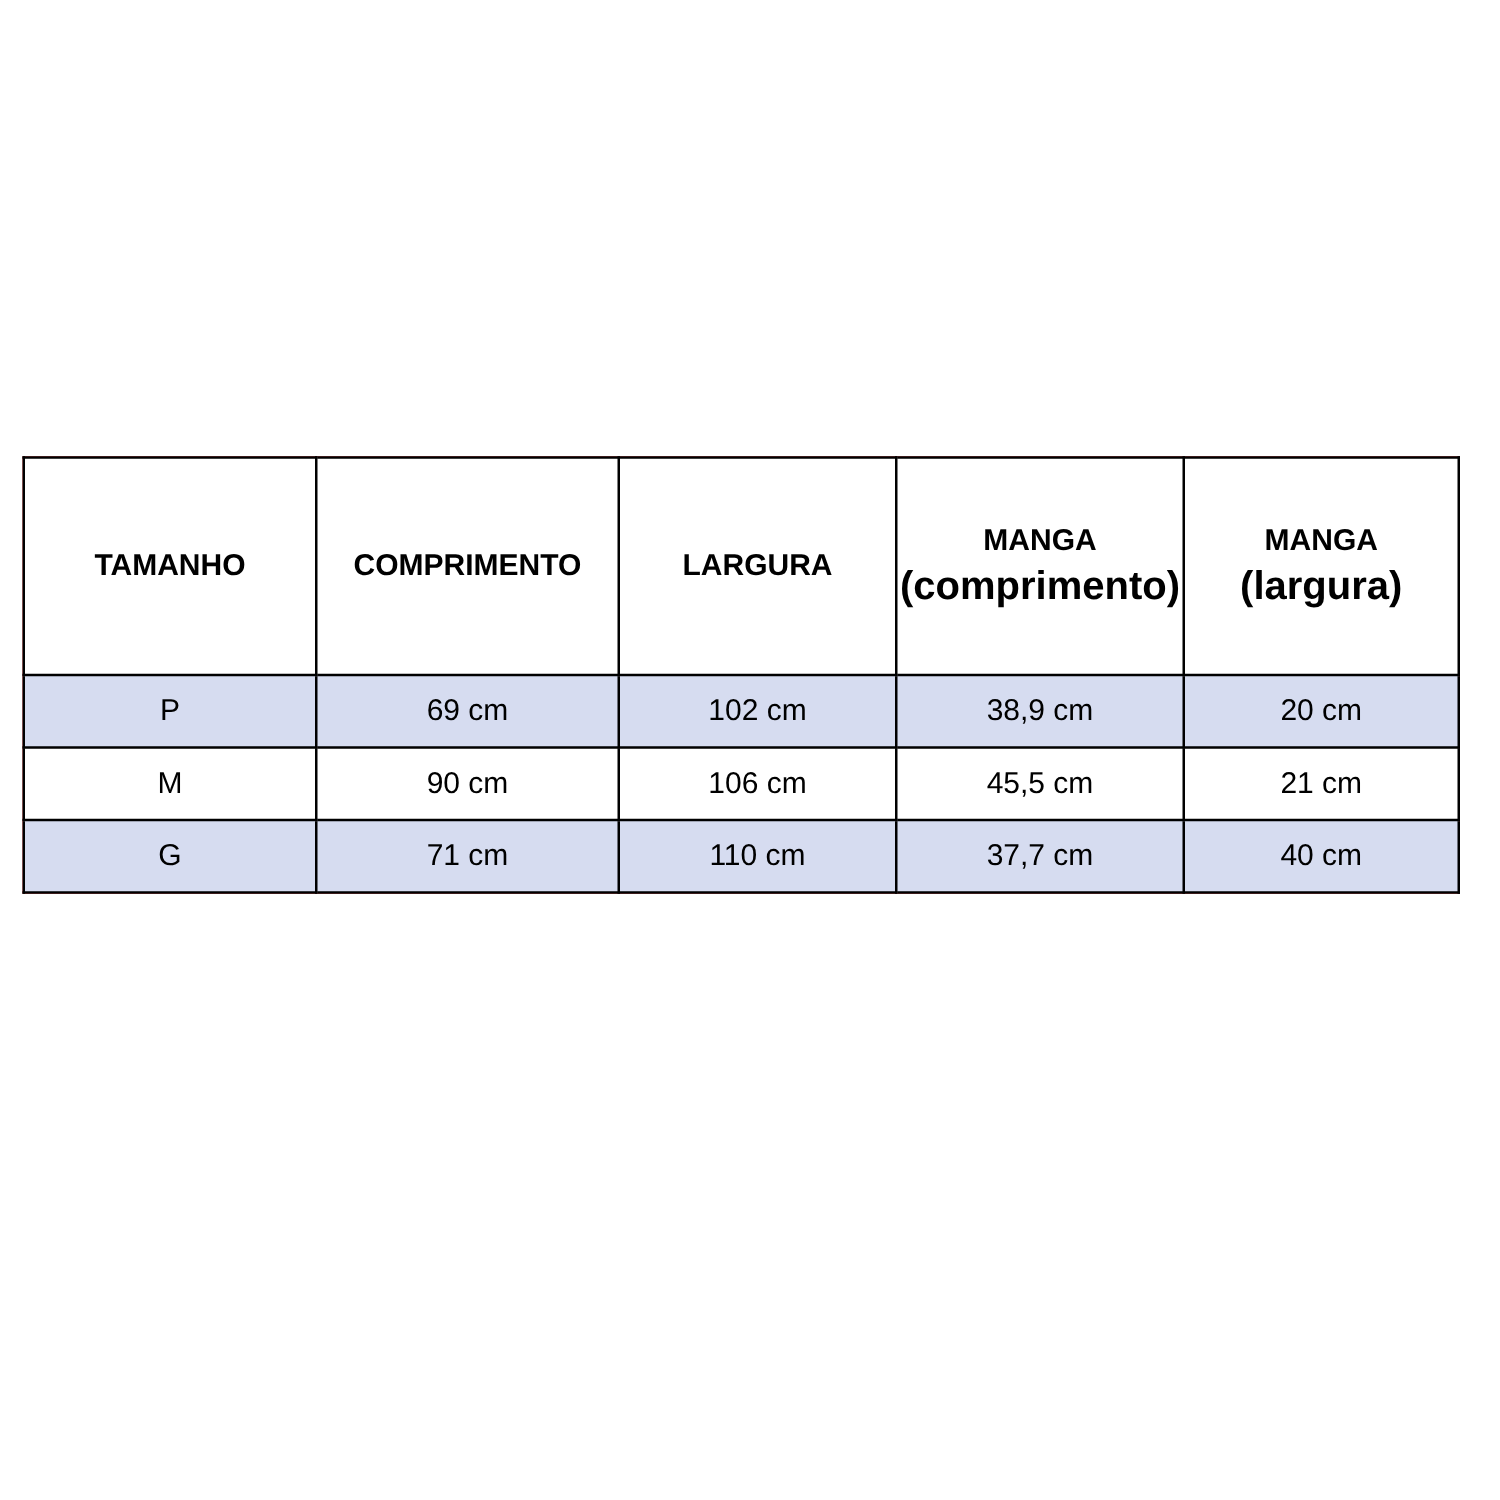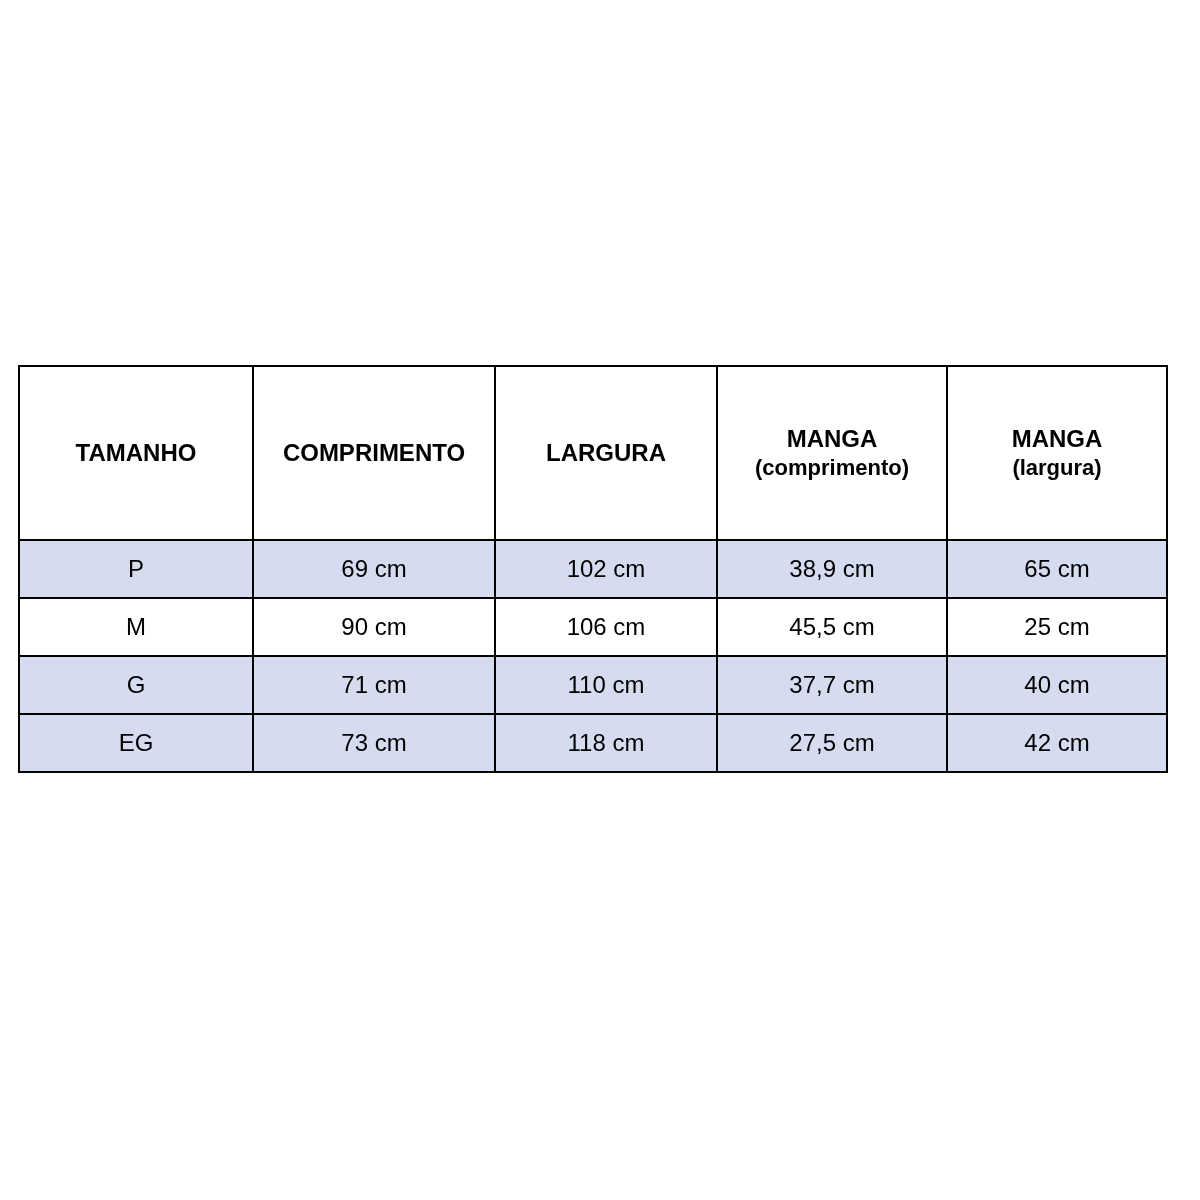--- a/index.html
+++ b/index.html
@@ -49,21 +49,21 @@
   }
   tr.row-shaded td {
     background: #d6dcf0;
   }
   tr.row-plain td {
     background: #ffffff;
   }
   .hdr-sub {
     display: block;
     font-weight: bold;
-    font-size: 22px;
+    font-size: 32px;
   }
   
   col.c0 { width: 234px; }
   col.c1 { width: 242px; }
   col.c2 { width: 222px; }
   col.c3 { width: 230px; }
   col.c4 { width: 220px; }
 </style>
 </head>
 <body>
@@ -97,38 +97,31 @@
           <span class="hdr-sub">(largura)</span>
         </th>
       </tr>
     </thead>
     <tbody>
       <tr class="row-shaded">
         <td>P</td>
         <td>69 cm</td>
         <td>102 cm</td>
         <td>38,9 cm</td>
-        <td>65 cm</td>
+        <td>20 cm</td>
       </tr>
       <tr class="row-plain">
         <td>M</td>
         <td>90 cm</td>
         <td>106 cm</td>
         <td>45,5 cm</td>
-        <td>25 cm</td>
+        <td>21 cm</td>
       </tr>
       <tr class="row-shaded">
         <td>G</td>
         <td>71 cm</td>
         <td>110 cm</td>
         <td>37,7 cm</td>
         <td>40 cm</td>
       </tr>
-      <tr class="row-shaded">
-        <td>EG</td>
-        <td>73 cm</td>
-        <td>118 cm</td>
-        <td>27,5 cm</td>
-        <td>42 cm</td>
-      </tr>
     </tbody>
   </table>
 </div>
 
 </body></html>

